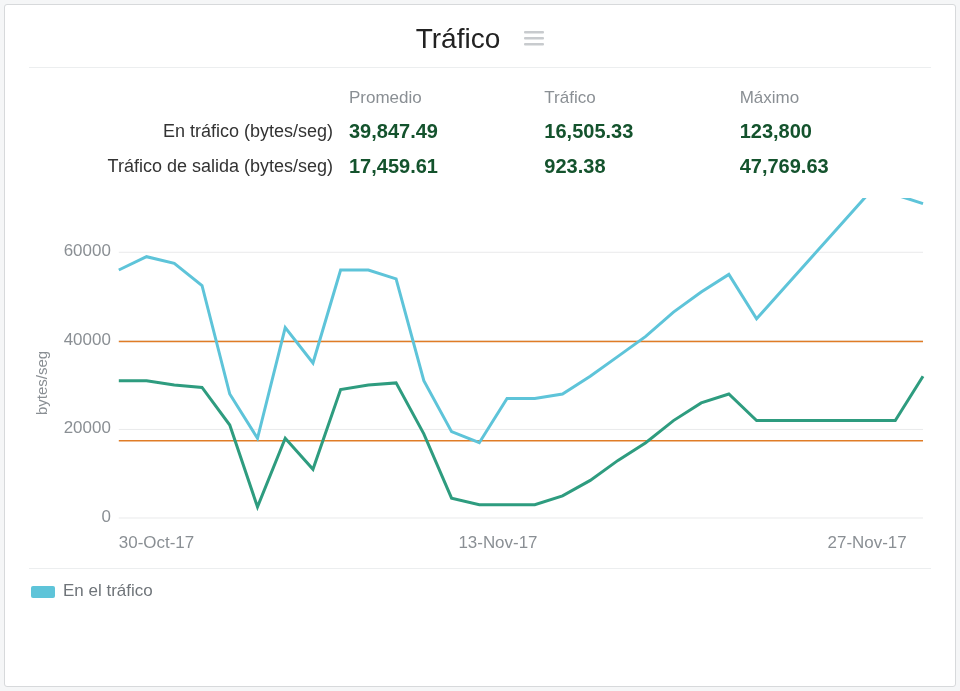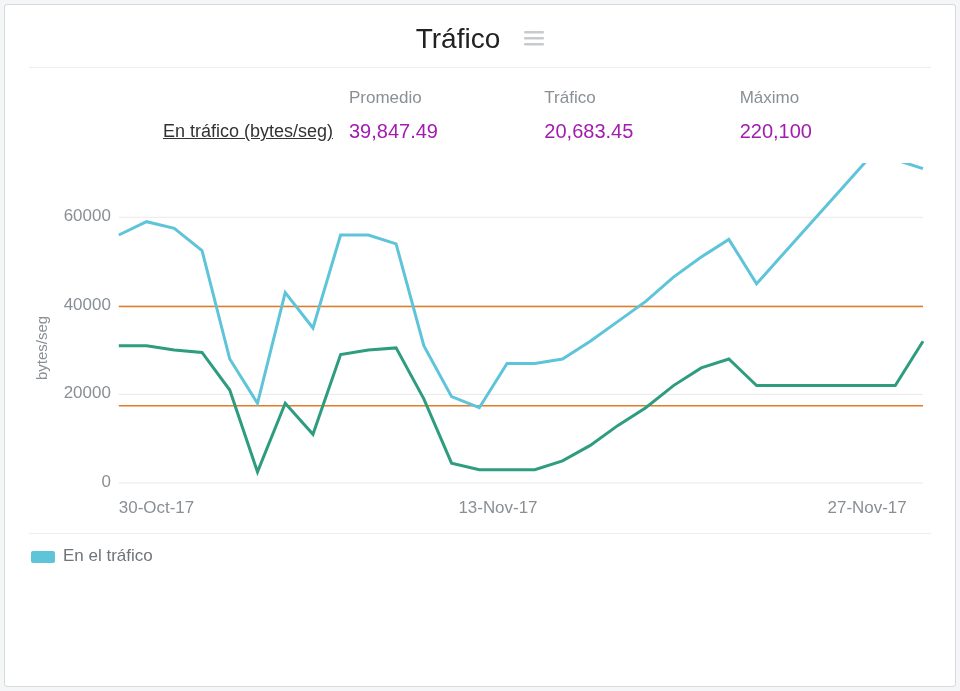--- a/index.html
+++ b/index.html
@@ -4,23 +4,23 @@
 <style>
   html,body{margin:0;padding:0;background:#f5f6f7;font-family:-apple-system,Helvetica,Arial,sans-serif;color:#222;}
   .card{width:952px;height:683px;margin:4px auto;background:#fff;border:1px solid #d7d9db;border-radius:3px;box-sizing:border-box;padding:18px 24px 14px 24px;position:relative;}
   .card-header{display:flex;align-items:center;justify-content:center;padding-bottom:12px;border-bottom:1px solid #eceeef;gap:24px;}
   .card-title{font-size:28px;font-weight:400;color:#222;}
   .menu{cursor:pointer;color:#c5c8cb;}
   .menu svg{display:block;}
   .stats{margin-top:14px;}
   .stats table{width:100%;border-collapse:collapse;table-layout:fixed;}
   .stats th,.stats td{padding:6px 4px;text-align:left;}
-  .stats .rowlabel{text-align:right;padding-right:12px;font-size:18px;color:#333;font-weight:400;width:300px;text-decoration:underline;}
+  .stats .rowlabel{text-align:right;padding-right:12px;font-size:18px;color:#333;font-weight:400;width:300px;}
   .stats .colhead{color:#8a8f94;font-size:17px;font-weight:400;}
-  .stats .val{color:#a21caf;font-size:20px;font-weight:400;}
+  .stats .val{color:#14532d;font-size:20px;font-weight:700;}
   .chart-zone{position:relative;height:370px;margin-top:14px;}
   svg.chart{width:100%;height:100%;display:block;}
   .axis text{fill:#8a8f94;font-size:17px;}
   .ylabel{fill:#8a8f94;font-size:15px;}
   .grid line{stroke:#e9eaeb;stroke-width:1;}
   .series-in{fill:none;stroke:#5ec4d9;stroke-width:3;}
   .series-out{fill:none;stroke:#2e9c7f;stroke-width:3;}
   .avgline{stroke:#e07c26;stroke-width:1.5;}
   .legend{display:flex;gap:32px;align-items:center;padding:12px 2px 0 2px;font-size:17px;color:#6f7479;border-top:1px solid #eceeef;}
   .swatch{display:inline-block;width:24px;height:12px;border-radius:2px;margin-right:8px;vertical-align:middle;}
@@ -47,22 +47,28 @@
       <tbody>
           <tr>
         <th class="rowlabel"></th>
         <th class="colhead">Promedio</th>
         <th class="colhead">Tráfico</th>
         <th class="colhead">Máximo</th>
       </tr>
       <tr>
         <td class="rowlabel">En tráfico (bytes/seg)</td>
         <td class="val">39,847.49</td>
-        <td class="val">20,683.45</td>
-        <td class="val">220,100</td>
+        <td class="val">16,505.33</td>
+        <td class="val">123,800</td>
+      </tr>
+      <tr>
+        <td class="rowlabel">Tráfico de salida (bytes/seg)</td>
+        <td class="val">17,459.61</td>
+        <td class="val">923.38</td>
+        <td class="val">47,769.63</td>
       </tr>
     </tbody>
       </table>
   </div>
 
   <div class="chart-zone">
     <svg class="chart" viewBox="0 0 904 370" preserveAspectRatio="none">
 
       <text class="ylabel" transform="rotate(-90)" x="-185" y="18" text-anchor="middle">bytes/seg</text>
 

